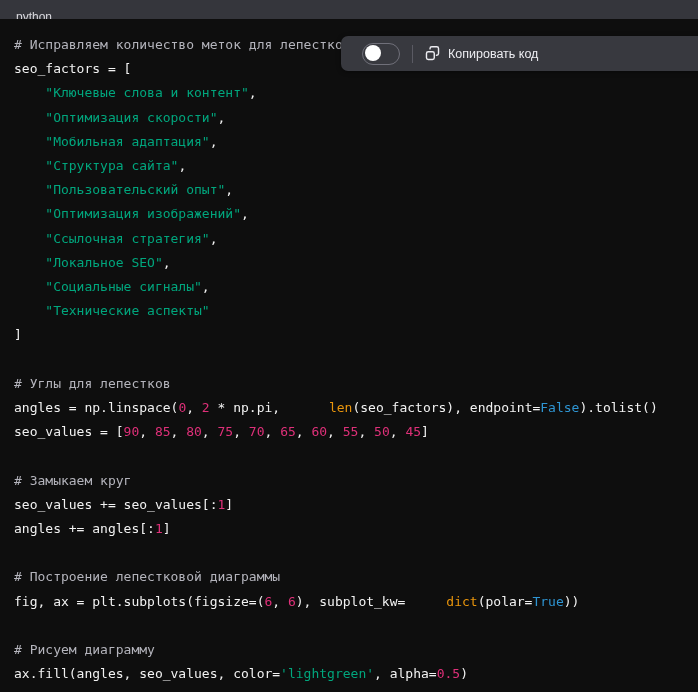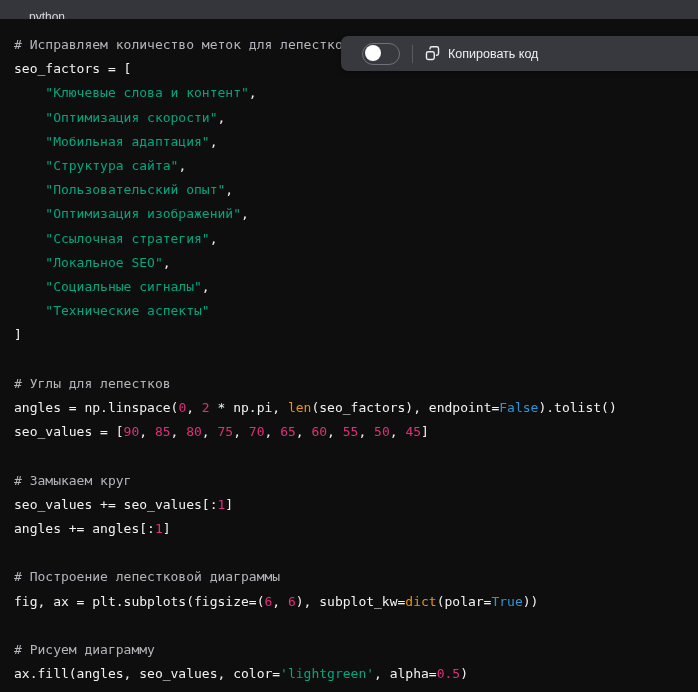--- a/index.html
+++ b/index.html
@@ -12,21 +12,21 @@
     font-family: "Liberation Sans", sans-serif;
   }
   .code-window { position: relative; width: 698px; height: 692px; }
 
   
   .lang-bar {
     height: 33px;
     background: var(--header-bg, #35363c);
     display: flex;
     align-items: center;
-    padding-left: 29px;
+    padding-left: 16px;
     font-size: 12px;
     color: #d9d9de;
   }
 
   
   .code-area {
     position: absolute;
     top: 19px; left: 0; right: 0; bottom: 0;
     background: var(--code-bg, #0e0e0e);
     overflow: hidden;
@@ -38,21 +38,21 @@
     font-size: 13px;
     line-height: 24.2px;
     white-space: pre;
     color: var(--text, #f2f2f2);
   }
   .code-line { min-height: 24.2px; }
   .tok-plain   { color: var(--text, #f2f2f2); }
   .tok-comment { color: var(--comment, #b4b4bc); }
   .tok-string  { color: var(--string, #00a67d); }
   .tok-number  { color: var(--number, #df3079); }
-  .tok-builtin { color: var(--builtin, #e9950c); }
+  .tok-builtin { color: var(--builtin, #e9950c); margin-left: 41px; }
   .tok-keyword { color: var(--keyword, #2e95d3); }
 
   
   .overlay-toolbar {
     position: absolute;
     top: 36px;
     left: 341px;
     width: 366px;
     height: 35px;
     background: var(--overlay-bg, #38393f);

